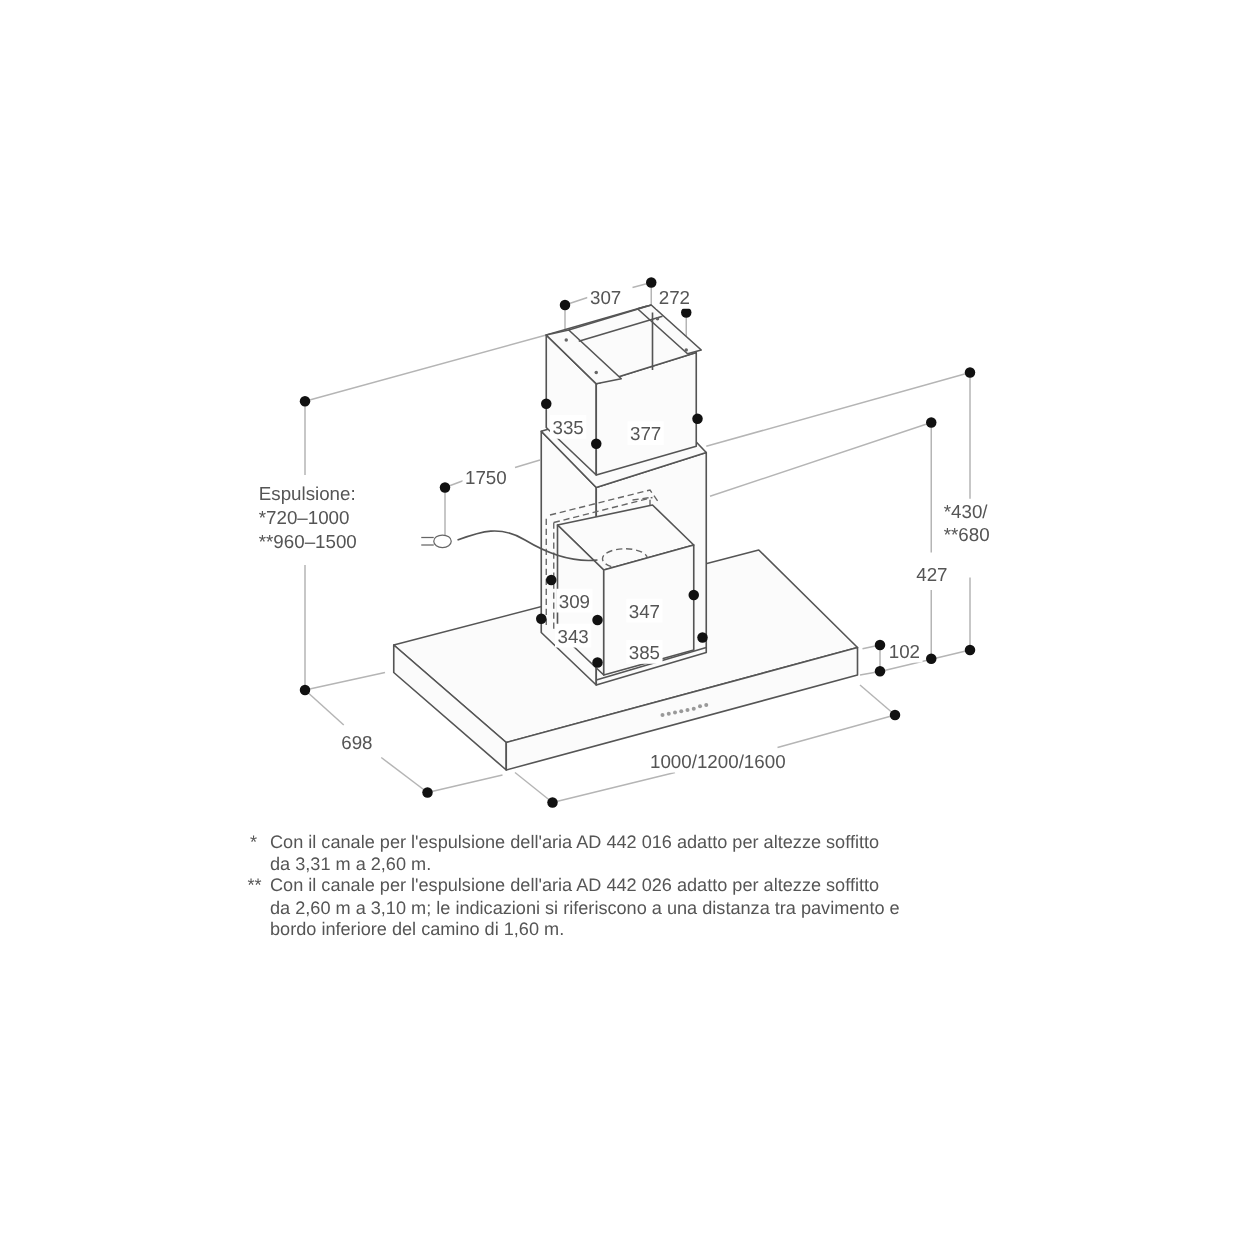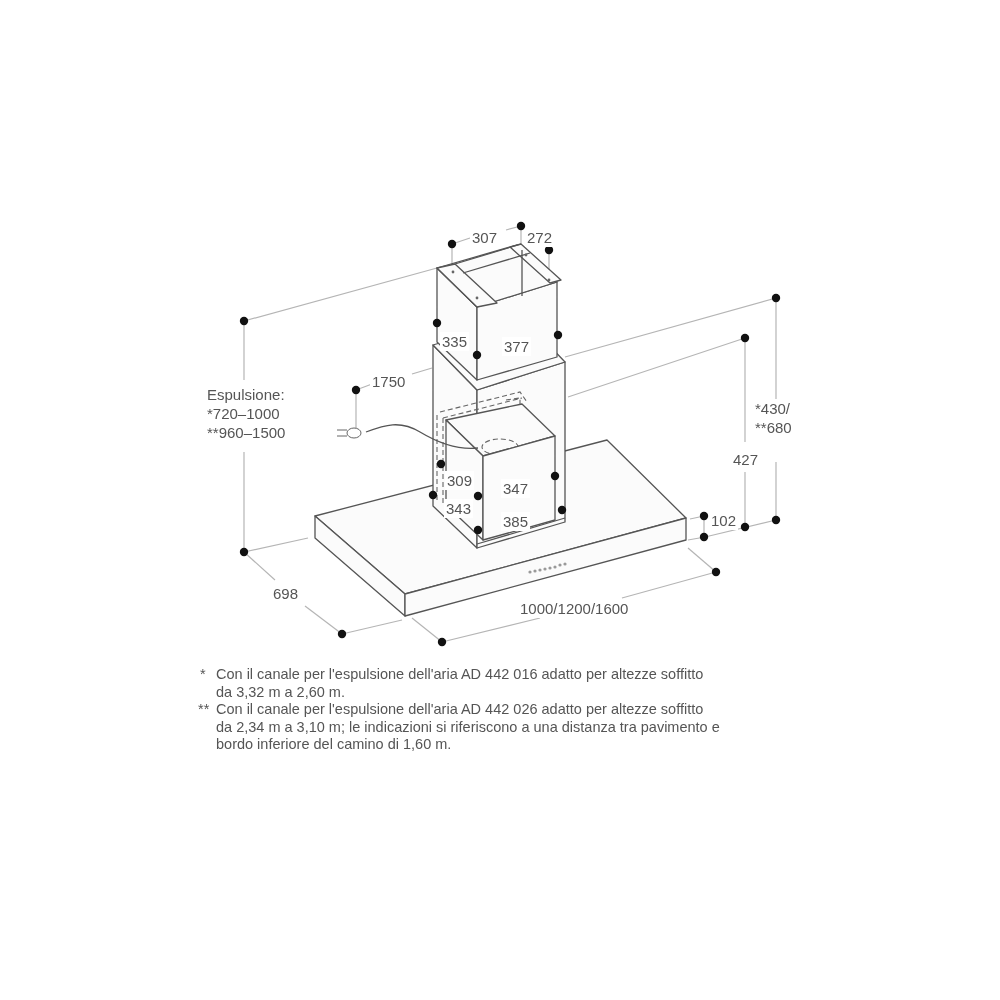--- a/index.html
+++ b/index.html
@@ -207,19 +207,19 @@
     <rect x="271" y="584" width="29.03125" height="19" class="lbl-bg"></rect>
       <text class="lbl" x="273" y="599">698</text>
     <rect x="518" y="599" width="112.453125" height="19" class="lbl-bg"></rect>
       <text class="lbl" x="520" y="614">1000/1200/1600</text>
   </g>
 </svg>
 
 <div class="notes">
   <div class="note">
     <span class="mark">*</span>
-    <span>Con il canale per l'espulsione dell'aria AD 442 016 adatto per altezze soffitto da 3,32 m a 2,60 m.</span>
+    <span>Con il canale per l'espulsione dell'aria AD 442 016 adatto per altezze soffitto da 3,31 m a 2,60 m.</span>
   </div>
   <div class="note double">
     <span class="mark">**</span>
-    <span>Con il canale per l'espulsione dell'aria AD 442 026 adatto per altezze soffitto da 2,34 m a 3,10 m; le indicazioni si riferiscono a una distanza tra pavimento e bordo inferiore del camino di 1,60 m.</span>
+    <span>Con il canale per l'espulsione dell'aria AD 442 026 adatto per altezze soffitto da 2,60 m a 3,10 m; le indicazioni si riferiscono a una distanza tra pavimento e bordo inferiore del camino di 1,60 m.</span>
   </div>
 </div>
 
 </body></html>

